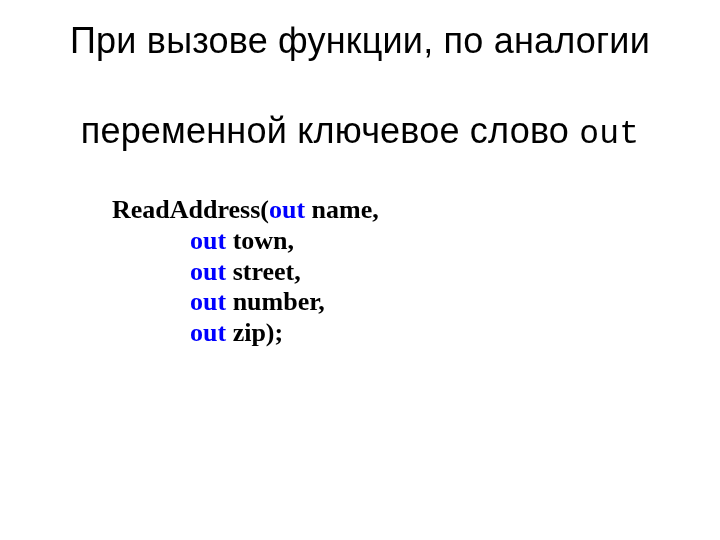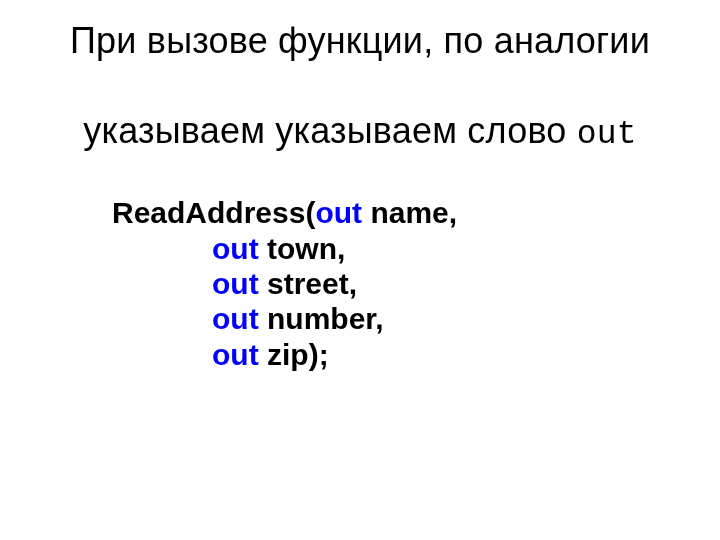--- a/index.html
+++ b/index.html
@@ -24,41 +24,41 @@
     letter-spacing: 0.2px;
     font-weight: 400;
   }
   .title .kw-inline {
     font-family: Consolas, "Courier New", monospace;
     font-size: 33px;
   }
   .code-block {
     margin-top: 40px;
     margin-left: 100px;
-    font-family: Liberation Sans, sans-serif;
-    font-size: 30px;
+    font-family: Liberation Serif, serif;
+    font-size: 26px;
     line-height: 1.18;
     font-weight: 700;
     white-space: pre;
     color: #000000;
   }
   .kw {
     color: #0000ff;
     font-weight: 700;
   }
 </style>
 </head>
 <body>
 
 <div class="slide">
 
   <div class="title">
     <span>При вызове функции, по аналогии</span><br>
     <br>
-    <span>указываем указываем слово </span><span class="kw-inline">out</span>
+    <span>переменной ключевое слово </span><span class="kw-inline">out</span>
   </div>
 
   <div class="code-block"><span>ReadAddress(</span><span class="kw">out</span><span> name,</span>
 <span>            </span><span class="kw">out</span><span> town,</span>
 <span>            </span><span class="kw">out</span><span> street,</span>
 <span>            </span><span class="kw">out</span><span> number,</span>
 <span>            </span><span class="kw">out</span><span> zip);</span></div>
 
 </div>
 

